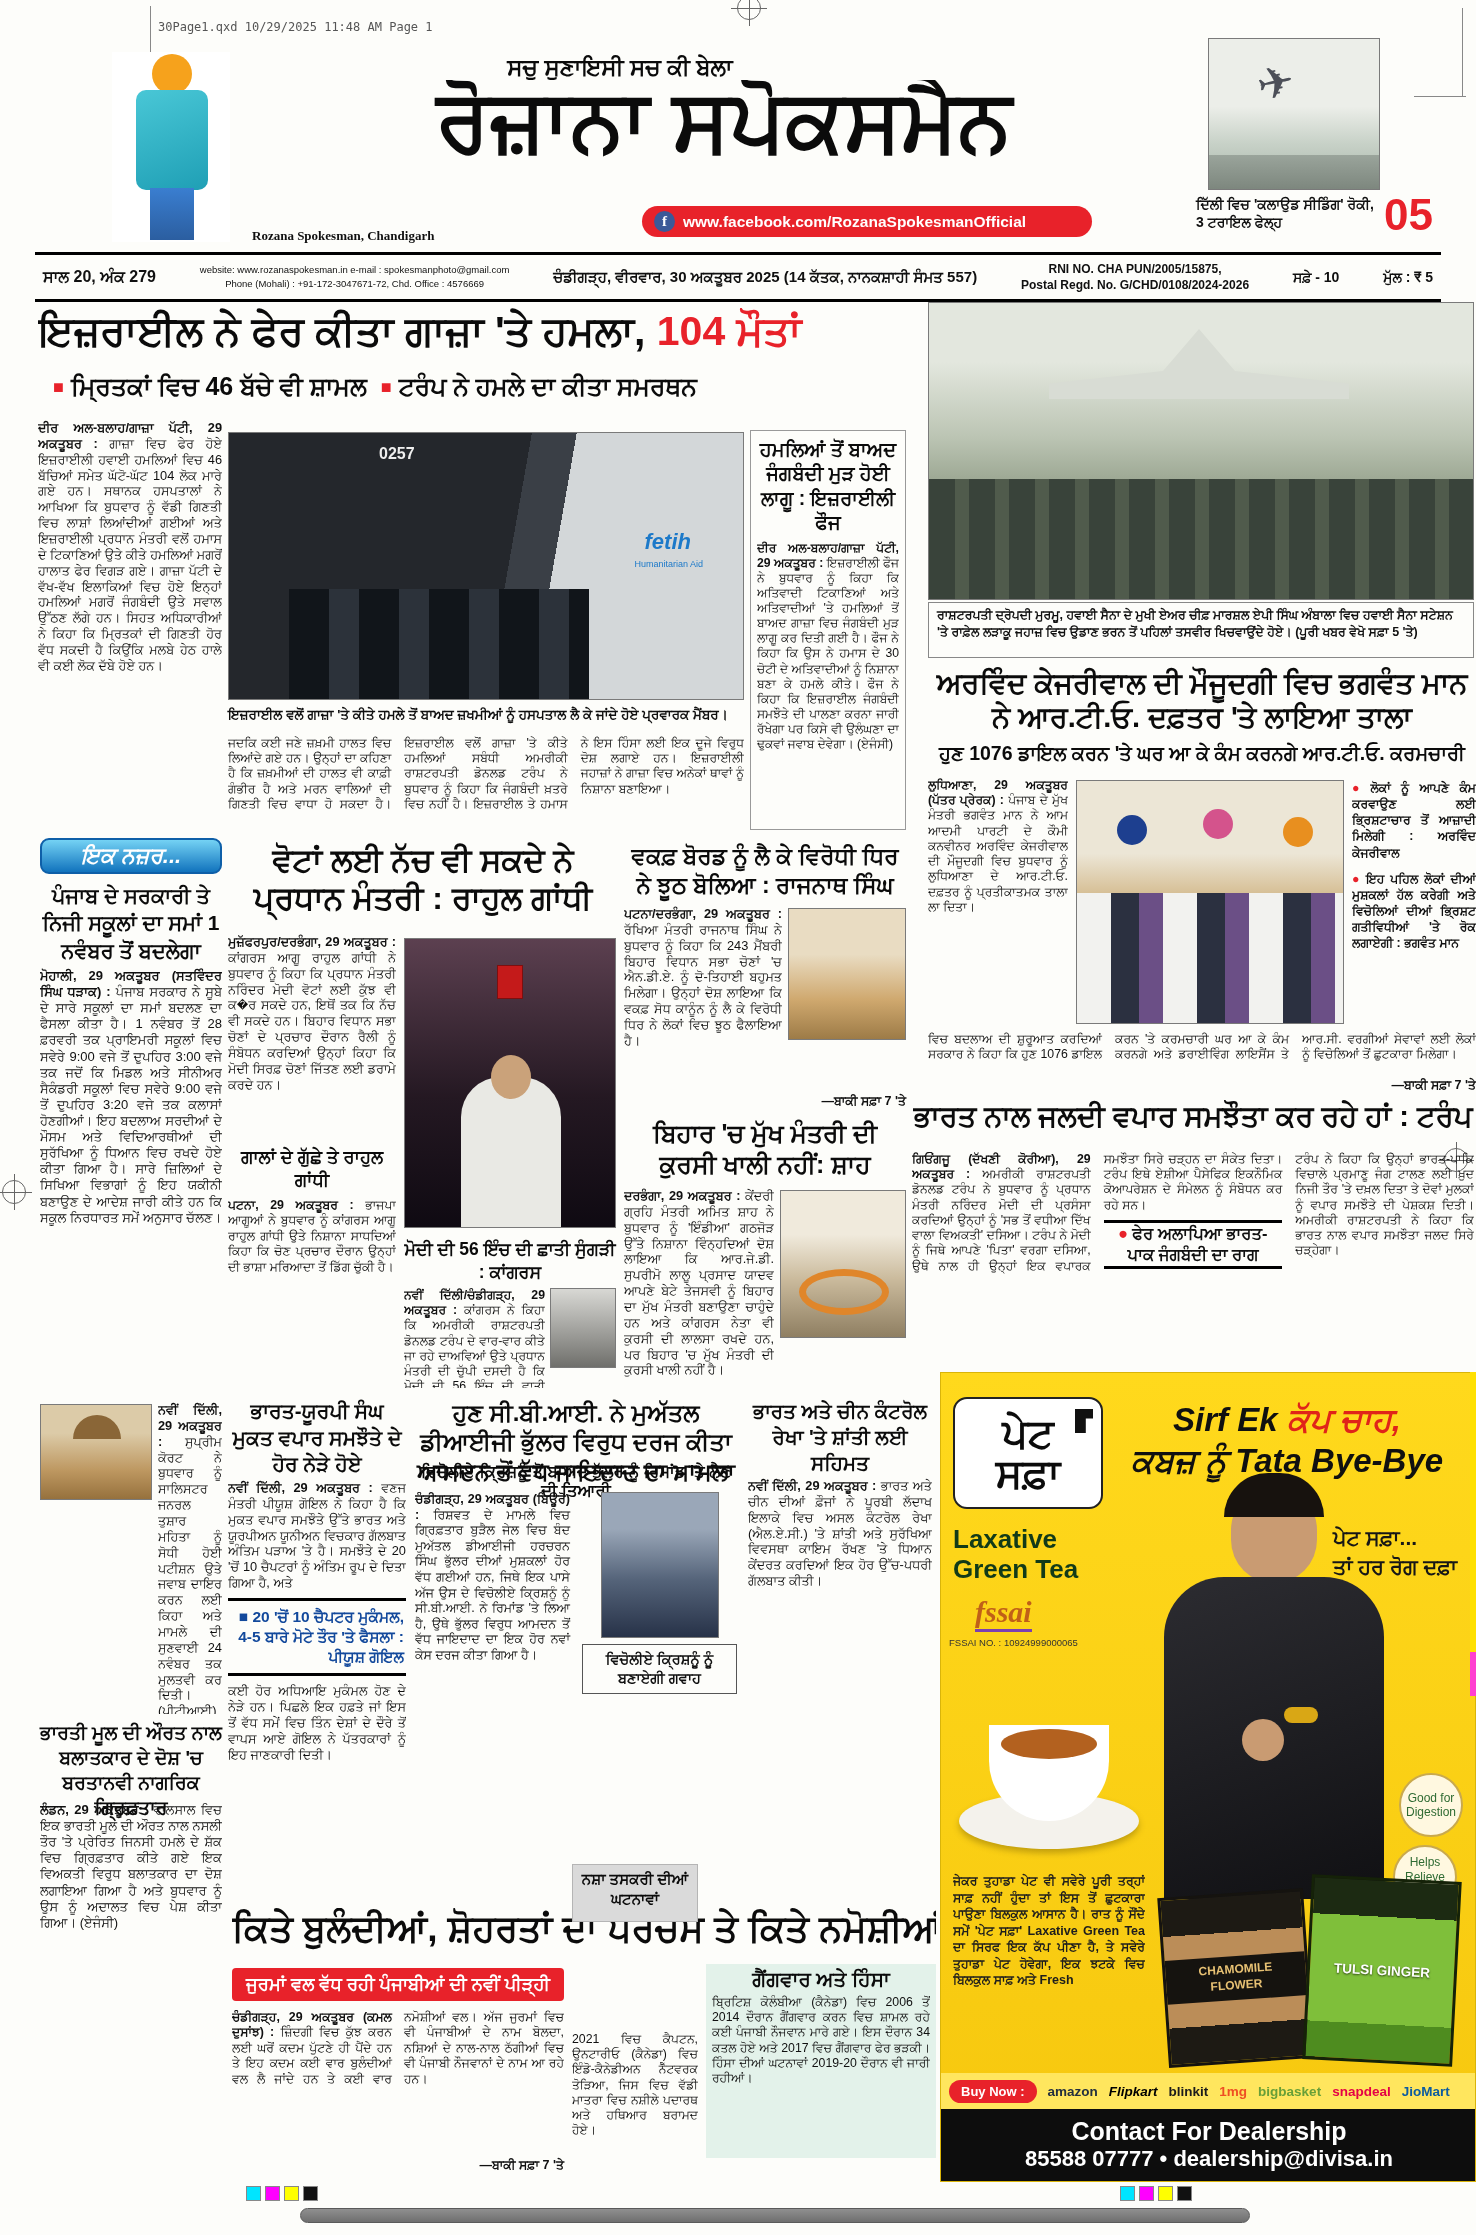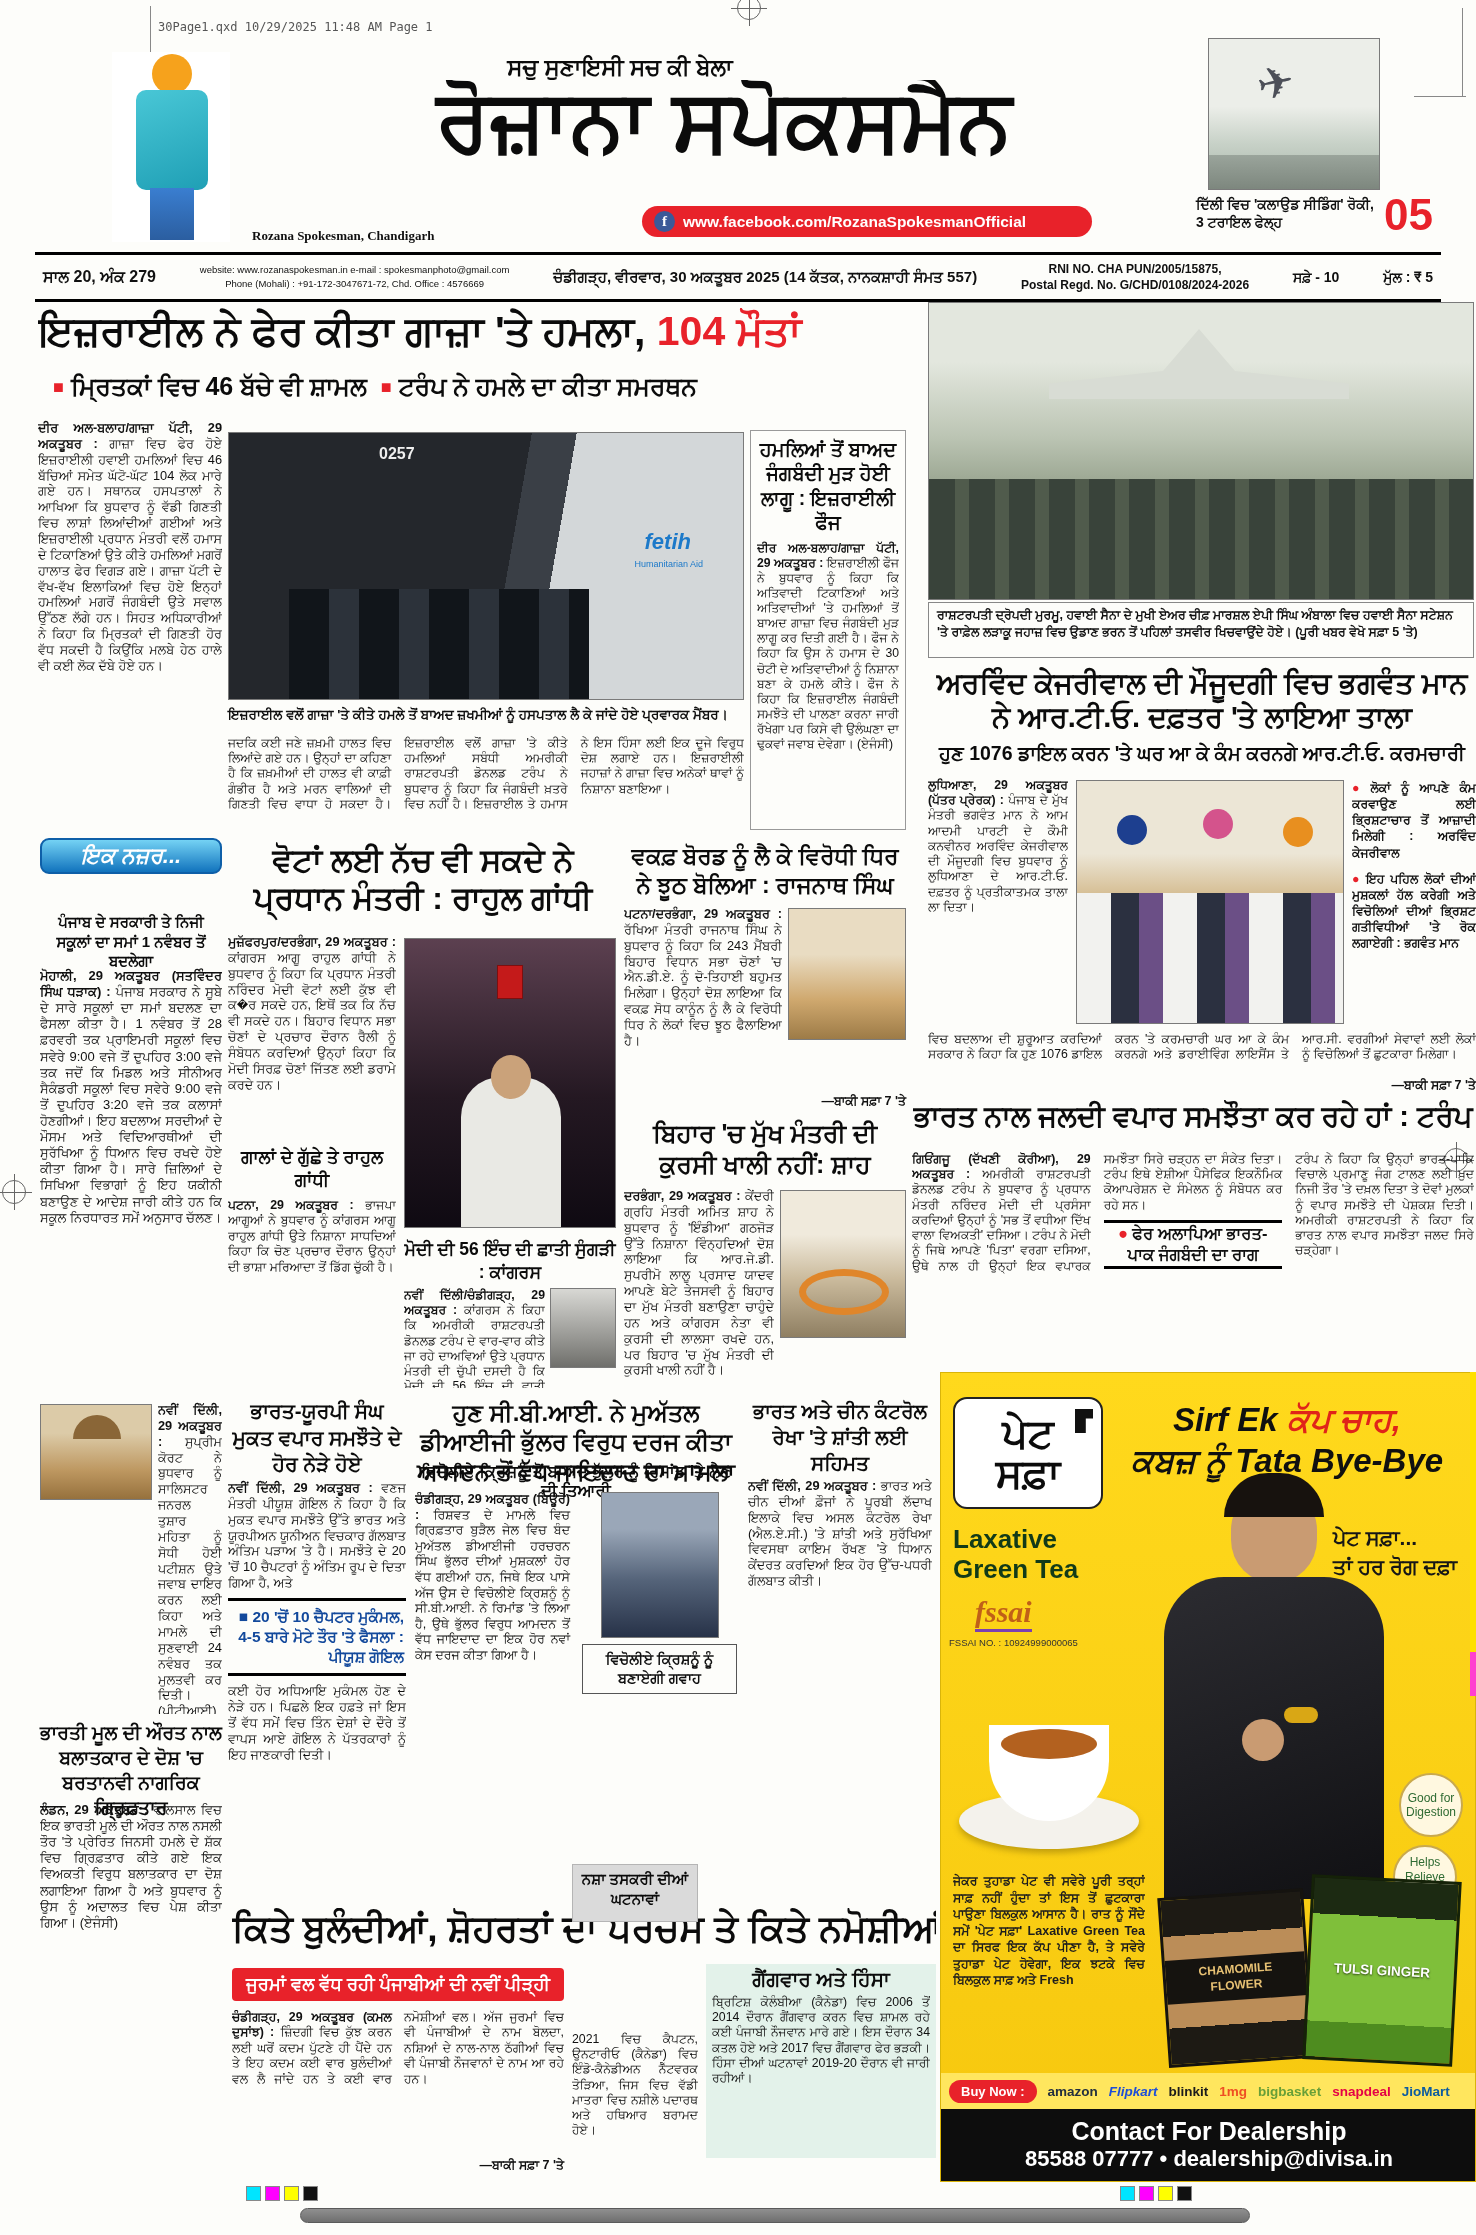--- a/index.html
+++ b/index.html
@@ -128,21 +128,21 @@
     <div class="abs" style="left:0;bottom:0;width:100%;height:130px;background:repeating-linear-gradient(90deg,#f2f2ef 0 34px,#2b3040 34px 62px,#6b4f86 62px 86px)"></div>
   </div>
   <div class="abs" style="left:1352px;top:780px;width:124px;height:250px;overflow:hidden">
     <div class="bullet-item">ਲੋਕਾਂ ਨੂੰ ਆਪਣੇ ਕੰਮ ਕਰਵਾਉਣ ਲਈ ਭ੍ਰਿਸ਼ਟਾਚਾਰ ਤੋਂ ਆਜ਼ਾਦੀ ਮਿਲੇਗੀ : ਅਰਵਿੰਦ ਕੇਜਰੀਵਾਲ</div>
     <div class="bullet-item">ਇਹ ਪਹਿਲ ਲੋਕਾਂ ਦੀਆਂ ਮੁਸ਼ਕਲਾਂ ਹੱਲ ਕਰੇਗੀ ਅਤੇ ਵਿਚੋਲਿਆਂ ਦੀਆਂ ਭ੍ਰਿਸ਼ਟ ਗਤੀਵਿਧੀਆਂ 'ਤੇ ਰੋਕ ਲਗਾਏਗੀ : ਭਗਵੰਤ ਮਾਨ</div>
   </div>
   <div class="abs body-txt cols3" style="left:928px;top:1032px;width:548px;height:46px;font-size:12.3px">ਵਿਚ ਬਦਲਾਅ ਦੀ ਸ਼ੁਰੂਆਤ ਕਰਦਿਆਂ ਸਰਕਾਰ ਨੇ ਕਿਹਾ ਕਿ ਹੁਣ 1076 ਡਾਇਲ ਕਰਨ 'ਤੇ ਕਰਮਚਾਰੀ ਘਰ ਆ ਕੇ ਕੰਮ ਕਰਨਗੇ ਅਤੇ ਡਰਾਈਵਿੰਗ ਲਾਇਸੈਂਸ ਤੇ ਆਰ.ਸੀ. ਵਰਗੀਆਂ ਸੇਵਾਵਾਂ ਲਈ ਲੋਕਾਂ ਨੂੰ ਵਿਚੋਲਿਆਂ ਤੋਂ ਛੁਟਕਾਰਾ ਮਿਲੇਗਾ।</div>
   <div class="abs cont" style="left:1300px;top:1078px;width:176px">—ਬਾਕੀ ਸਫ਼ਾ 7 'ਤੇ</div>
 
   <div class="abs ik-head" style="left:40px;top:838px;width:182px;height:36px">ਇਕ ਨਜ਼ਰ...</div>
-  <div class="abs hd ctr" style="left:40px;top:912px;width:182px;font-size:15px;line-height:1.3">ਪੰਜਾਬ ਦੇ ਸਰਕਾਰੀ ਤੇ ਨਿਜੀ ਸਕੂਲਾਂ ਦਾ ਸਮਾਂ 1 ਨਵੰਬਰ ਤੋਂ ਬਦਲੇਗਾ</div>
+  <div class="abs hd ctr" style="left:40px;top:882px;width:182px;font-size:21px;line-height:1.3">ਪੰਜਾਬ ਦੇ ਸਰਕਾਰੀ ਤੇ ਨਿਜੀ ਸਕੂਲਾਂ ਦਾ ਸਮਾਂ 1 ਨਵੰਬਰ ਤੋਂ ਬਦਲੇਗਾ</div>
   <div class="abs body-txt" style="left:40px;top:968px;width:182px;height:428px;font-size:13px">
     <b class="dl">ਮੋਹਾਲੀ, 29 ਅਕਤੂਬਰ (ਸਤਵਿੰਦਰ ਸਿੰਘ ਧੜਾਕ) :</b>
     <span>ਪੰਜਾਬ ਸਰਕਾਰ ਨੇ ਸੂਬੇ ਦੇ ਸਾਰੇ ਸਕੂਲਾਂ ਦਾ ਸਮਾਂ ਬਦਲਣ ਦਾ ਫੈਸਲਾ ਕੀਤਾ ਹੈ। 1 ਨਵੰਬਰ ਤੋਂ 28 ਫ਼ਰਵਰੀ ਤਕ ਪ੍ਰਾਇਮਰੀ ਸਕੂਲਾਂ ਵਿਚ ਸਵੇਰੇ 9:00 ਵਜੇ ਤੋਂ ਦੁਪਹਿਰ 3:00 ਵਜੇ ਤਕ ਜਦੋਂ ਕਿ ਮਿਡਲ ਅਤੇ ਸੀਨੀਅਰ ਸੈਕੰਡਰੀ ਸਕੂਲਾਂ ਵਿਚ ਸਵੇਰੇ 9:00 ਵਜੇ ਤੋਂ ਦੁਪਹਿਰ 3:20 ਵਜੇ ਤਕ ਕਲਾਸਾਂ ਹੋਣਗੀਆਂ। ਇਹ ਬਦਲਾਅ ਸਰਦੀਆਂ ਦੇ ਮੌਸਮ ਅਤੇ ਵਿਦਿਆਰਥੀਆਂ ਦੀ ਸੁਰੱਖਿਆ ਨੂੰ ਧਿਆਨ ਵਿਚ ਰਖਦੇ ਹੋਏ ਕੀਤਾ ਗਿਆ ਹੈ। ਸਾਰੇ ਜ਼ਿਲਿਆਂ ਦੇ ਸਿਖਿਆ ਵਿਭਾਗਾਂ ਨੂੰ ਇਹ ਯਕੀਨੀ ਬਣਾਉਣ ਦੇ ਆਦੇਸ਼ ਜਾਰੀ ਕੀਤੇ ਹਨ ਕਿ ਸਕੂਲ ਨਿਰਧਾਰਤ ਸਮੇਂ ਅਨੁਸਾਰ ਚੱਲਣ।</span>
   </div>
   <div class="abs" style="left:40px;top:1402px;width:182px;height:312px;overflow:hidden">
     <div class="photo" style="position:relative;float:left;width:112px;height:96px;margin:2px 6px 2px 0;background:linear-gradient(180deg,#dccba8 0 30%,#bd9760 70%,#96713d)">
       <div class="abs" style="left:32px;top:10px;width:48px;height:24px;border-radius:24px 24px 0 0;background:#8a6637"></div>
     </div>
     <div class="body-txt" style="font-size:12.8px">
       <b class="dl">ਨਵੀਂ ਦਿੱਲੀ, 29 ਅਕਤੂਬਰ :</b>
@@ -280,21 +280,21 @@
     <div class="abs" style="left:12px;top:500px;width:192px;height:208px;font-size:12.5px;font-weight:bold;text-align:justify;color:#1d1d1d;line-height:1.32;overflow:hidden">ਜੇਕਰ ਤੁਹਾਡਾ ਪੇਟ ਵੀ ਸਵੇਰੇ ਪੂਰੀ ਤਰ੍ਹਾਂ ਸਾਫ਼ ਨਹੀਂ ਹੁੰਦਾ ਤਾਂ ਇਸ ਤੋਂ ਛੁਟਕਾਰਾ ਪਾਉਣਾ ਬਿਲਕੁਲ ਆਸਾਨ ਹੈ। ਰਾਤ ਨੂੰ ਸੌਂਦੇ ਸਮੇਂ 'ਪੇਟ ਸਫ਼ਾ' Laxative Green Tea ਦਾ ਸਿਰਫ ਇਕ ਕੱਪ ਪੀਣਾ ਹੈ, ਤੇ ਸਵੇਰੇ ਤੁਹਾਡਾ ਪੇਟ ਹੋਵੇਗਾ, ਇਕ ਝਟਕੇ ਵਿਚ ਬਿਲਕੁਲ ਸਾਫ਼ ਅਤੇ Fresh</div>
     <div class="abs" style="left:222px;top:520px;width:146px;height:170px;transform:rotate(-4deg);background:linear-gradient(180deg,#1d1a14 0 22%,#bb8d58 22% 78%,#1d1a14 78%);border:3px solid #15130f;display:flex;align-items:center;justify-content:center">
       <span class="ctr" style="background:#15130f;color:#e7c173;font-weight:900;font-size:12px;padding:6px 8px;line-height:1.3">CHAMOMILE FLOWER</span>
     </div>
     <div class="abs" style="left:366px;top:505px;width:150px;height:185px;transform:rotate(3deg);background:linear-gradient(180deg,#1c2a12 0 20%,#7fbf3a 20% 80%,#4e8c1f 80%);border:3px solid #152208;display:flex;align-items:center;justify-content:center">
       <span class="ctr" style="color:#fff;font-weight:900;font-size:13.5px;text-shadow:0 1px 2px #2a4012;line-height:1.3">TULSI GINGER</span>
     </div>
     <div class="abs" style="left:0;top:700px;width:536px;height:36px;background:#ffe65e;display:flex;align-items:center;gap:11px;padding:0 8px">
       <span style="background:#e8222a;color:#fff;font-weight:900;font-size:13px;border-radius:14px;padding:4px 12px">Buy Now :</span>
       <span style="font-weight:900;font-size:13.5px;color:#232f3e">amazon</span>
-      <span style="font-weight:900;font-size:13.5px;font-style:italic;color:#1d4ed8">Flipkart</span>
+      <span style="font-weight:900;font-size:13.5px;font-style:italic;color:#000000">Flipkart</span>
       <span style="font-weight:900;font-size:13.5px;color:#1c1c1c">blinkit</span>
       <span style="font-weight:900;font-size:13.5px;color:#ef4e23">1mg</span>
       <span style="font-weight:900;font-size:13.5px;color:#689f38">bigbasket</span>
       <span style="font-weight:900;font-size:13.5px;color:#e40046">snapdeal</span>
       <span style="font-weight:900;font-size:13.5px;color:#0c5ba0">JioMart</span>
     </div>
     <div class="abs ctr" style="left:0;top:736px;width:536px;height:74px;background:#0d0d0d;color:#fff;padding-top:8px">
       <div style="font-weight:900;font-size:25px">Contact For Dealership</div>
       <div style="font-weight:900;font-size:22px">85588 07777 • dealership@divisa.in</div>
     </div>

